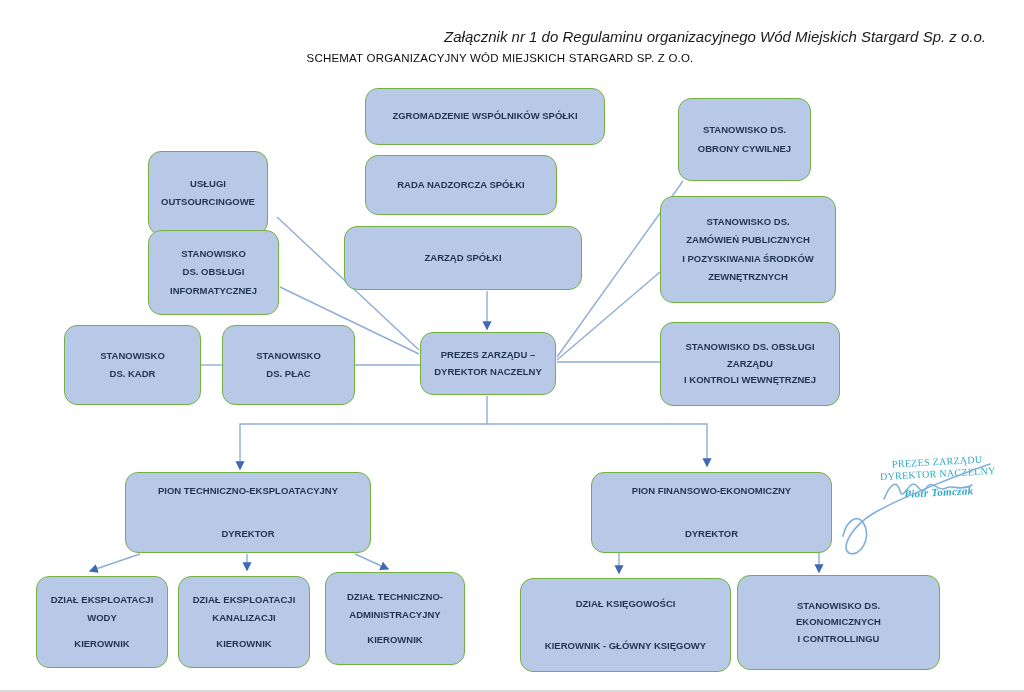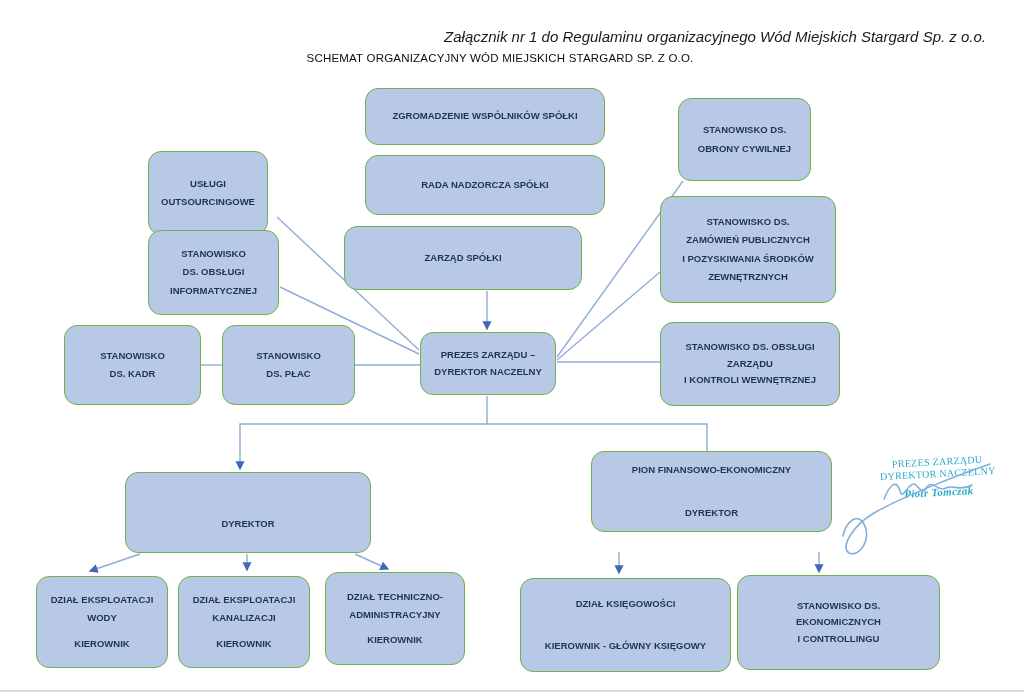--- a/index.html
+++ b/index.html
@@ -61,21 +61,21 @@
       <path d="M355,554 L388,569" marker-end="url(#arw)"></path>
       <path d="M619,552 V573" marker-end="url(#arw)"></path>
       <path d="M819,552 V572" marker-end="url(#arw)"></path>
     </g>
   </svg>
 
   <div class="box" style="left:365px;top:88px;width:240px;height:57px">
     <div class="bl">ZGROMADZENIE WSPÓLNIKÓW SPÓŁKI</div>
   </div>
 
-  <div class="box" style="left:365px;top:155px;width:240px;height:60px">
+  <div class="box" style="left:365px;top:155px;width:192px;height:60px">
     <div class="bl">RADA NADZORCZA SPÓŁKI</div>
   </div>
 
   <div class="box" style="left:344px;top:226px;width:238px;height:64px">
     <div class="bl">ZARZĄD SPÓŁKI</div>
   </div>
 
   <div class="box" style="left:148px;top:151px;width:120px;height:84px">
     <div class="bl">USŁUGI</div>
     <div class="bl">OUTSOURCINGOWE</div>
@@ -114,24 +114,25 @@
     <div class="bl">ZEWNĘTRZNYCH</div>
   </div>
 
   <div class="box" style="left:660px;top:322px;width:180px;height:84px;line-height:1.75">
     <div class="bl">STANOWISKO DS. OBSŁUGI</div>
     <div class="bl">ZARZĄDU</div>
     <div class="bl">I KONTROLI WEWNĘTRZNEJ</div>
   </div>
 
   <div class="box" style="left:125px;top:472px;width:246px;height:81px">
+    <div class="bl">PION TECHNICZNO-EKSPLOATACYJNY</div>
     <div class="bl role">DYREKTOR</div>
   </div>
 
-  <div class="box" style="left:591px;top:451px;width:241px;height:81px">
+  <div class="box" style="left:591px;top:472px;width:241px;height:81px">
     <div class="bl">PION FINANSOWO-EKONOMICZNY</div>
     <div class="bl role">DYREKTOR</div>
   </div>
 
   <div class="box" style="left:36px;top:576px;width:132px;height:92px">
     <div class="bl">DZIAŁ EKSPLOATACJI</div>
     <div class="bl">WODY</div>
     <div class="bl role" style="margin-top:7px">KIEROWNIK</div>
   </div>
 

